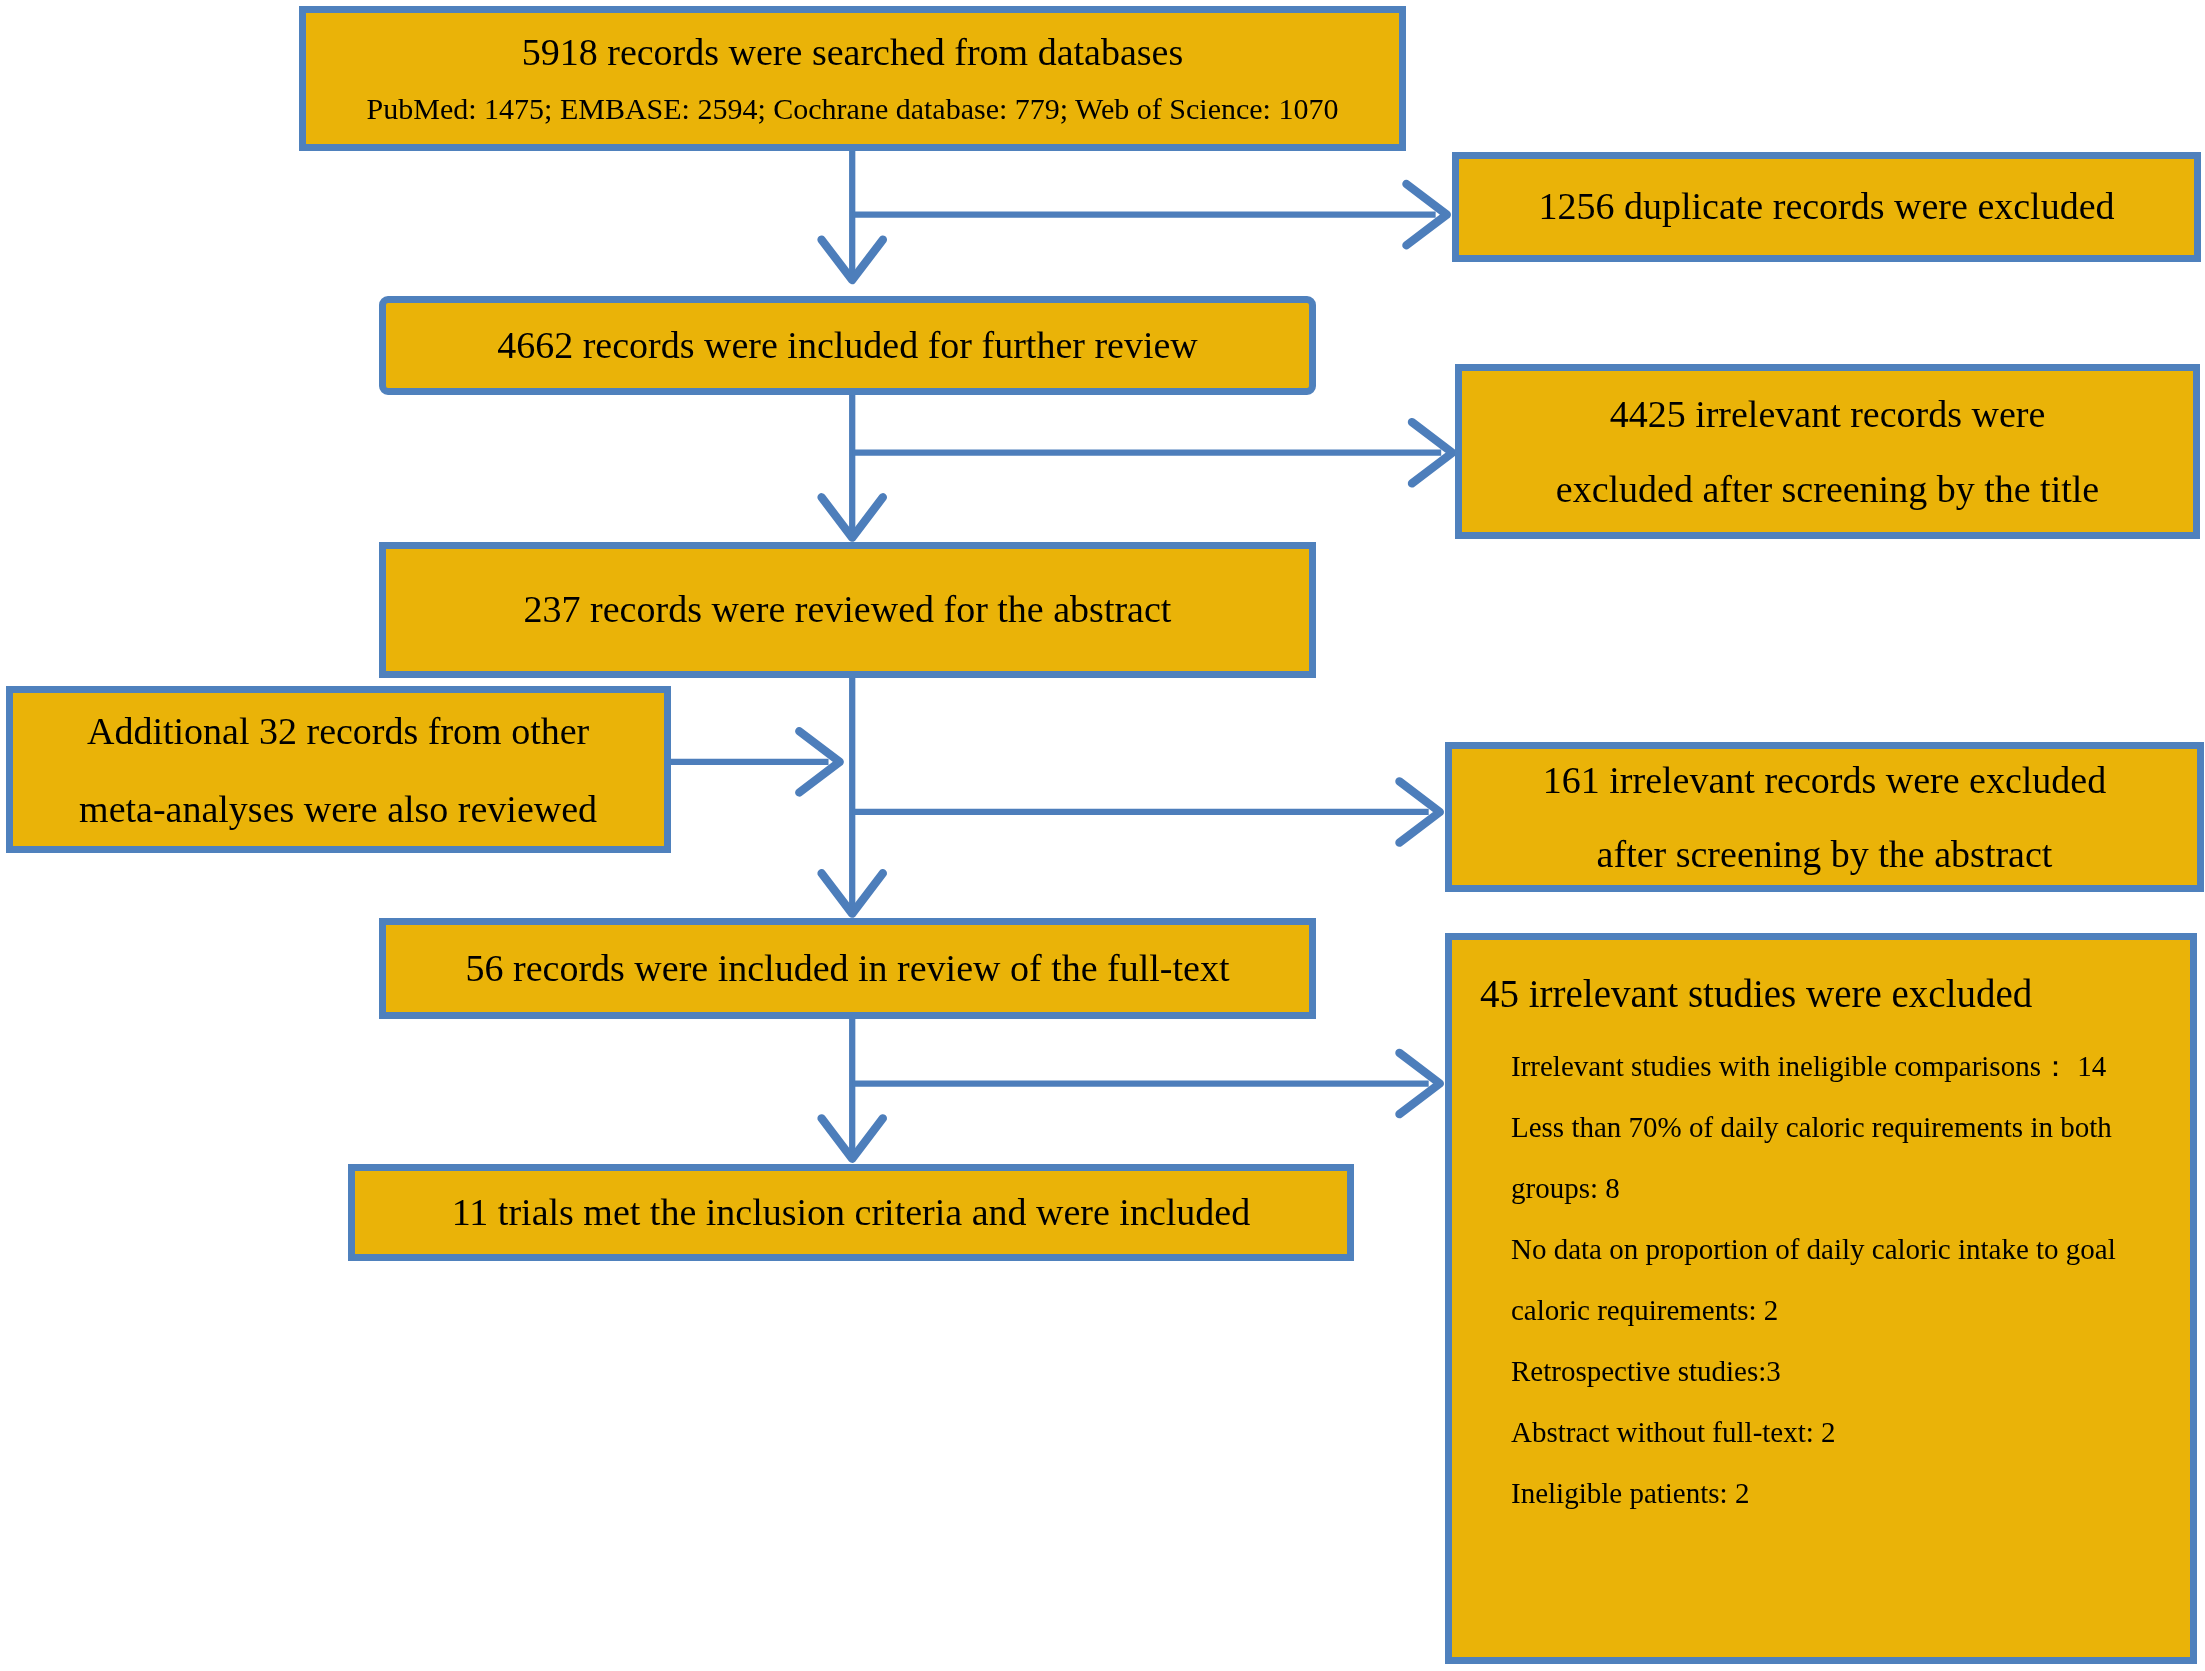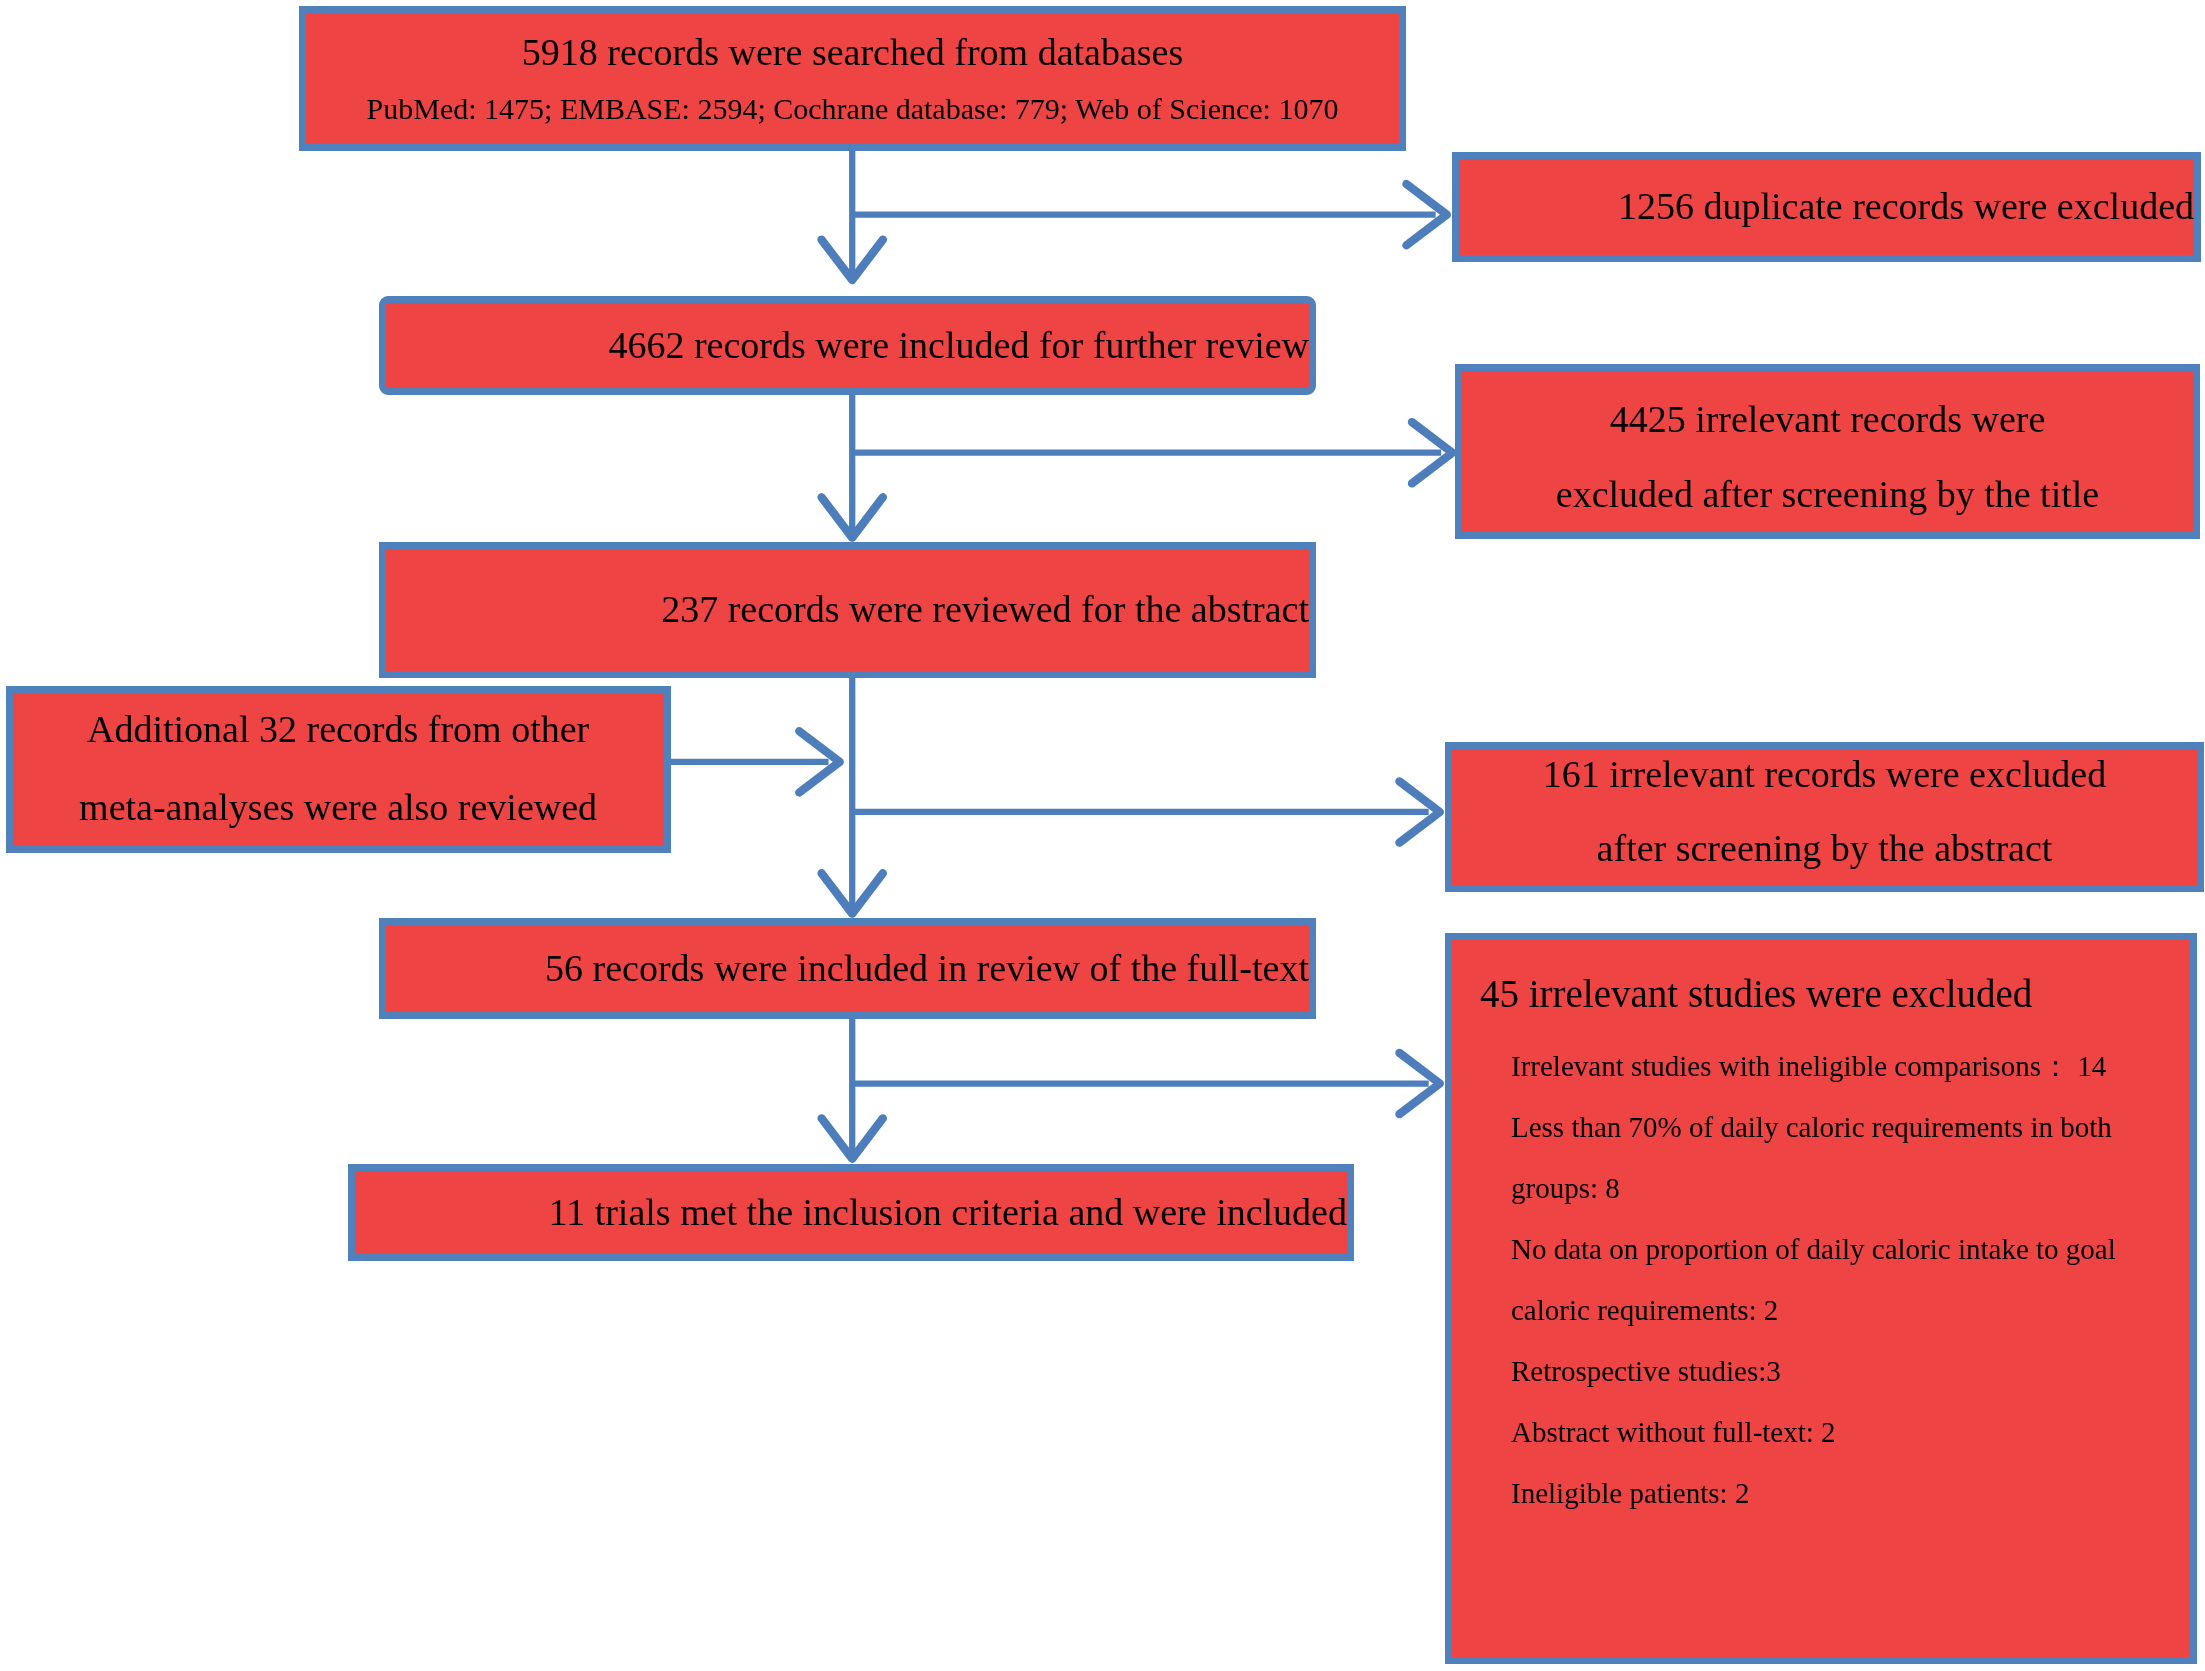--- a/index.html
+++ b/index.html
@@ -20,26 +20,26 @@
     position: absolute;
     left: 0;
     top: 0;
     width: 2205px;
     height: 1672px;
   }
   .box {
     position: absolute;
     box-sizing: border-box;
     border: 7px solid #4f81bd;
-    background: #ef4444;
+    background: #eab308;
   }
   .center {
     display: flex;
     align-items: center;
-    justify-content: flex-end;
+    justify-content: center;
     text-align: center;
   }
   .t-md { font-size: 38px; line-height: 1.25; white-space: nowrap; }
   .two-line { flex-direction: column; }
   .two-line .ln { display: block; white-space: nowrap; }
 
   
   .box-searched {
     left: 299px; top: 5.6px; width: 1107px; height: 145px;
     display: flex; flex-direction: column; align-items: center; justify-content: center;

